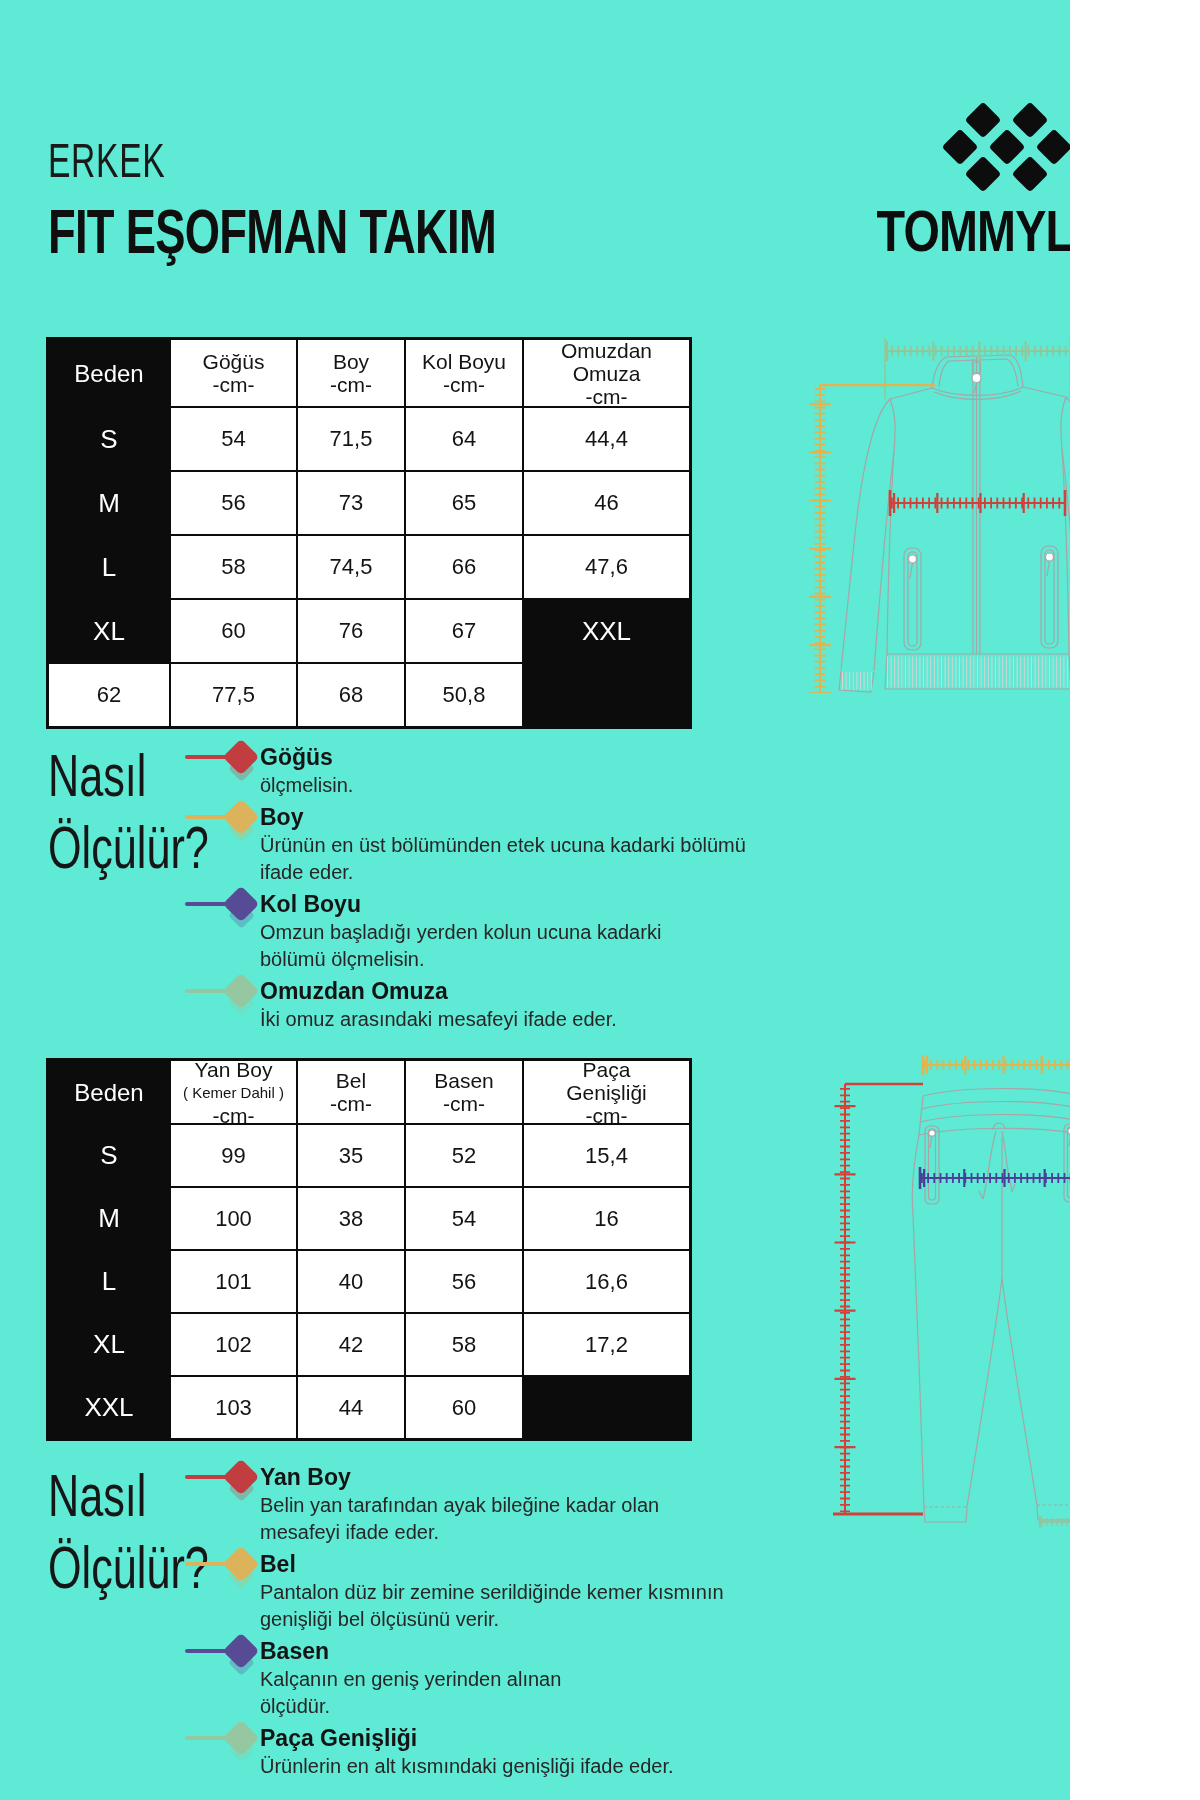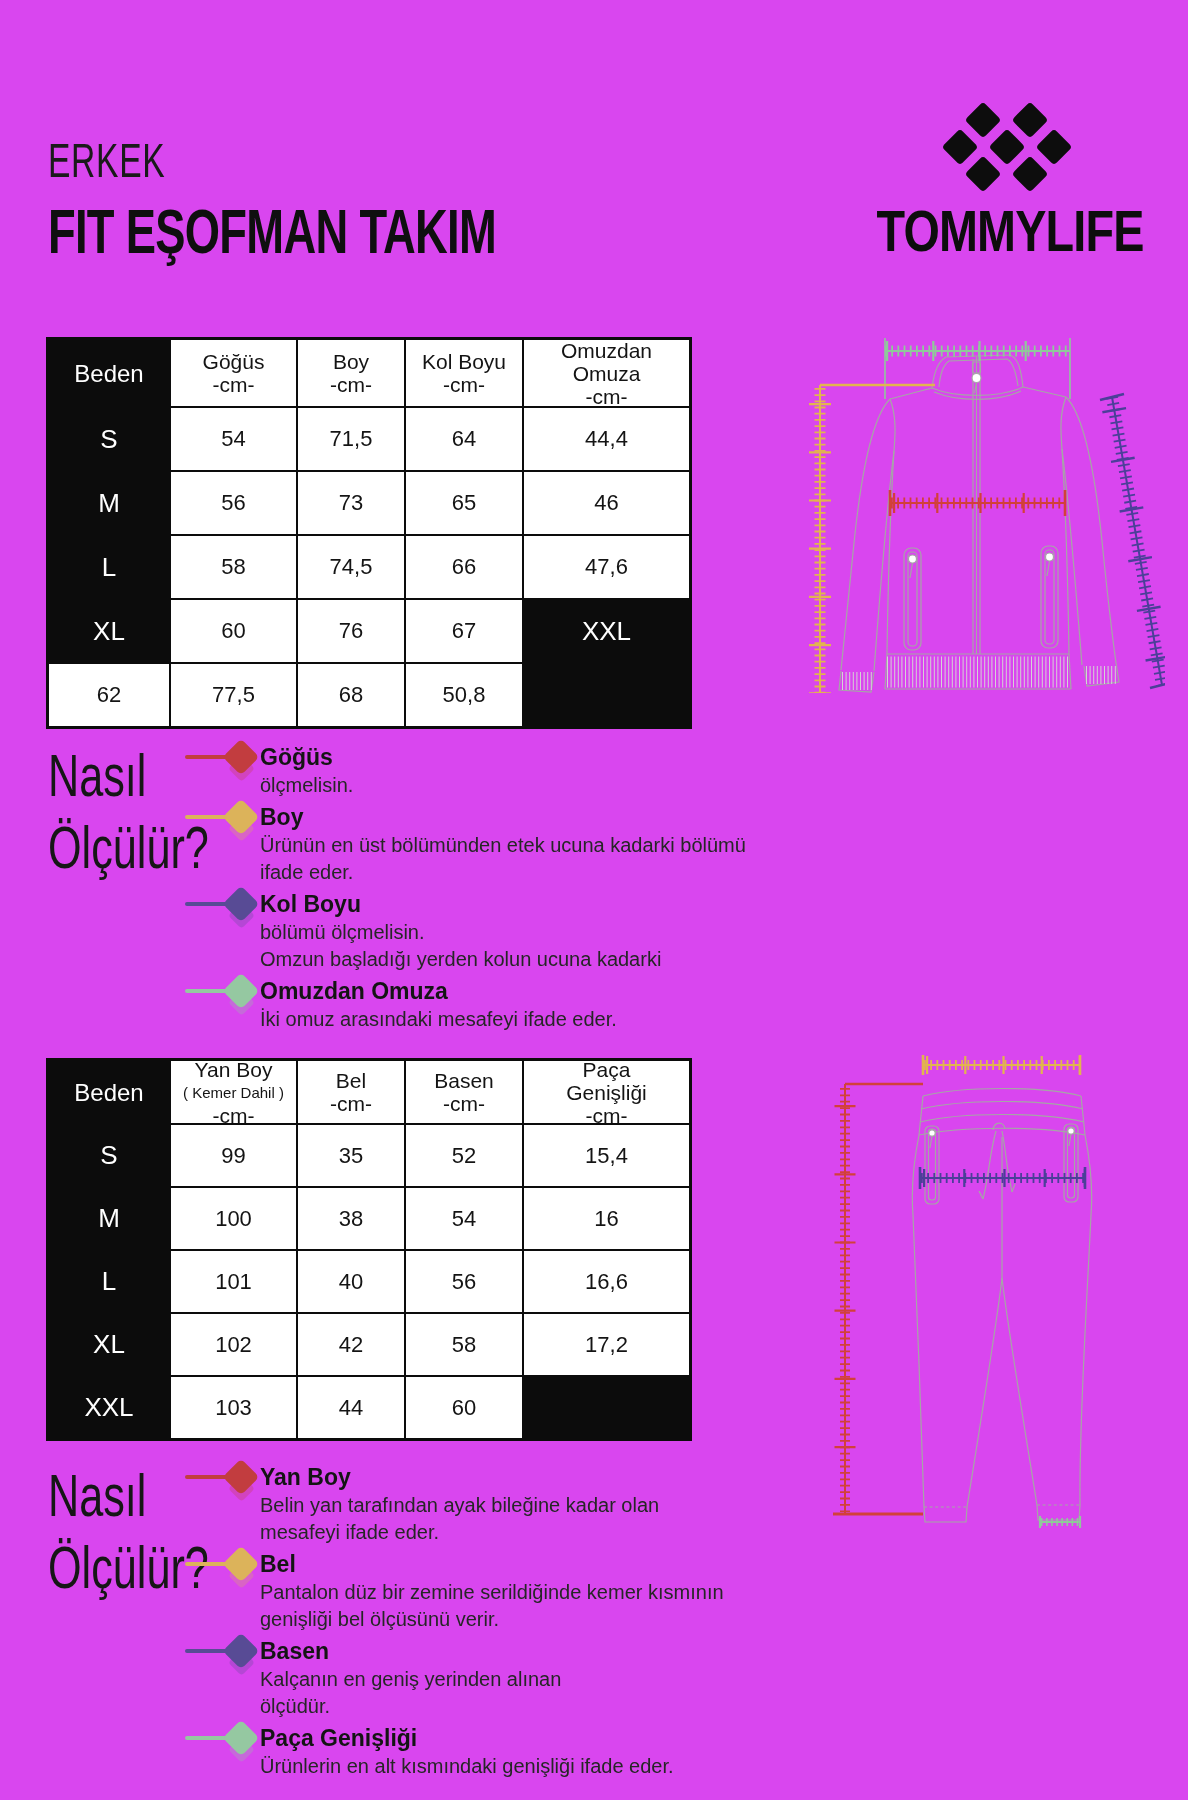--- a/index.html
+++ b/index.html
@@ -1,16 +1,16 @@
 <!DOCTYPE html>
 <html><head>
 <meta charset="utf-8">
 <style>
   html,body{margin:0;padding:0;background:#ffffff;}
-  .page{position:relative;width:1188px;height:1800px;background:#d946ef;overflow:hidden;
+  .page{position:relative;width:1070px;height:1800px;background:#5eead4;overflow:hidden;
         font-family:"Liberation Sans",sans-serif;color:#111;}
 
   
   .hdr-sub{position:absolute;left:48px;top:136px;font-size:48px;line-height:50px;font-weight:400;
            letter-spacing:1px;transform:scaleX(.70);transform-origin:left top;color:#1a1a1a;white-space:nowrap;}
   .hdr-title{position:absolute;left:48px;top:198px;font-size:63px;line-height:66px;font-weight:800;
            letter-spacing:-1px;transform:scaleX(.72);transform-origin:left top;color:#0f0f0f;white-space:nowrap;}
   .brand-logo{position:absolute;left:940px;top:90px;}
   .brand-word{position:absolute;left:828px;top:204px;width:364px;text-align:center;font-size:57px;
            line-height:54px;font-weight:800;letter-spacing:-1px;transform:scaleX(.82);
@@ -244,22 +244,22 @@
       <div class="dl">Ürünün en üst bölümünden etek ucuna kadarki bölümü</div>
       <div class="dl">ifade eder.</div>
     </div>
     <div class="li c-purple">
       <span class="marker">
           <span class="bar"></span>
           <span class="tail"></span>
           <span class="dia"></span>
         </span>
       <div class="term">Kol Boyu</div>
+      <div class="dl">Omzun başladığı yerden kolun ucuna kadarki</div>
       <div class="dl">bölümü ölçmelisin.</div>
-      <div class="dl">Omzun başladığı yerden kolun ucuna kadarki</div>
     </div>
     <div class="li c-green">
       <span class="marker">
           <span class="bar"></span>
           <span class="tail"></span>
           <span class="dia"></span>
         </span>
       <div class="term">Omuzdan Omuza</div>
       <div class="dl">İki omuz arasındaki mesafeyi ifade eder.</div>
     </div>

